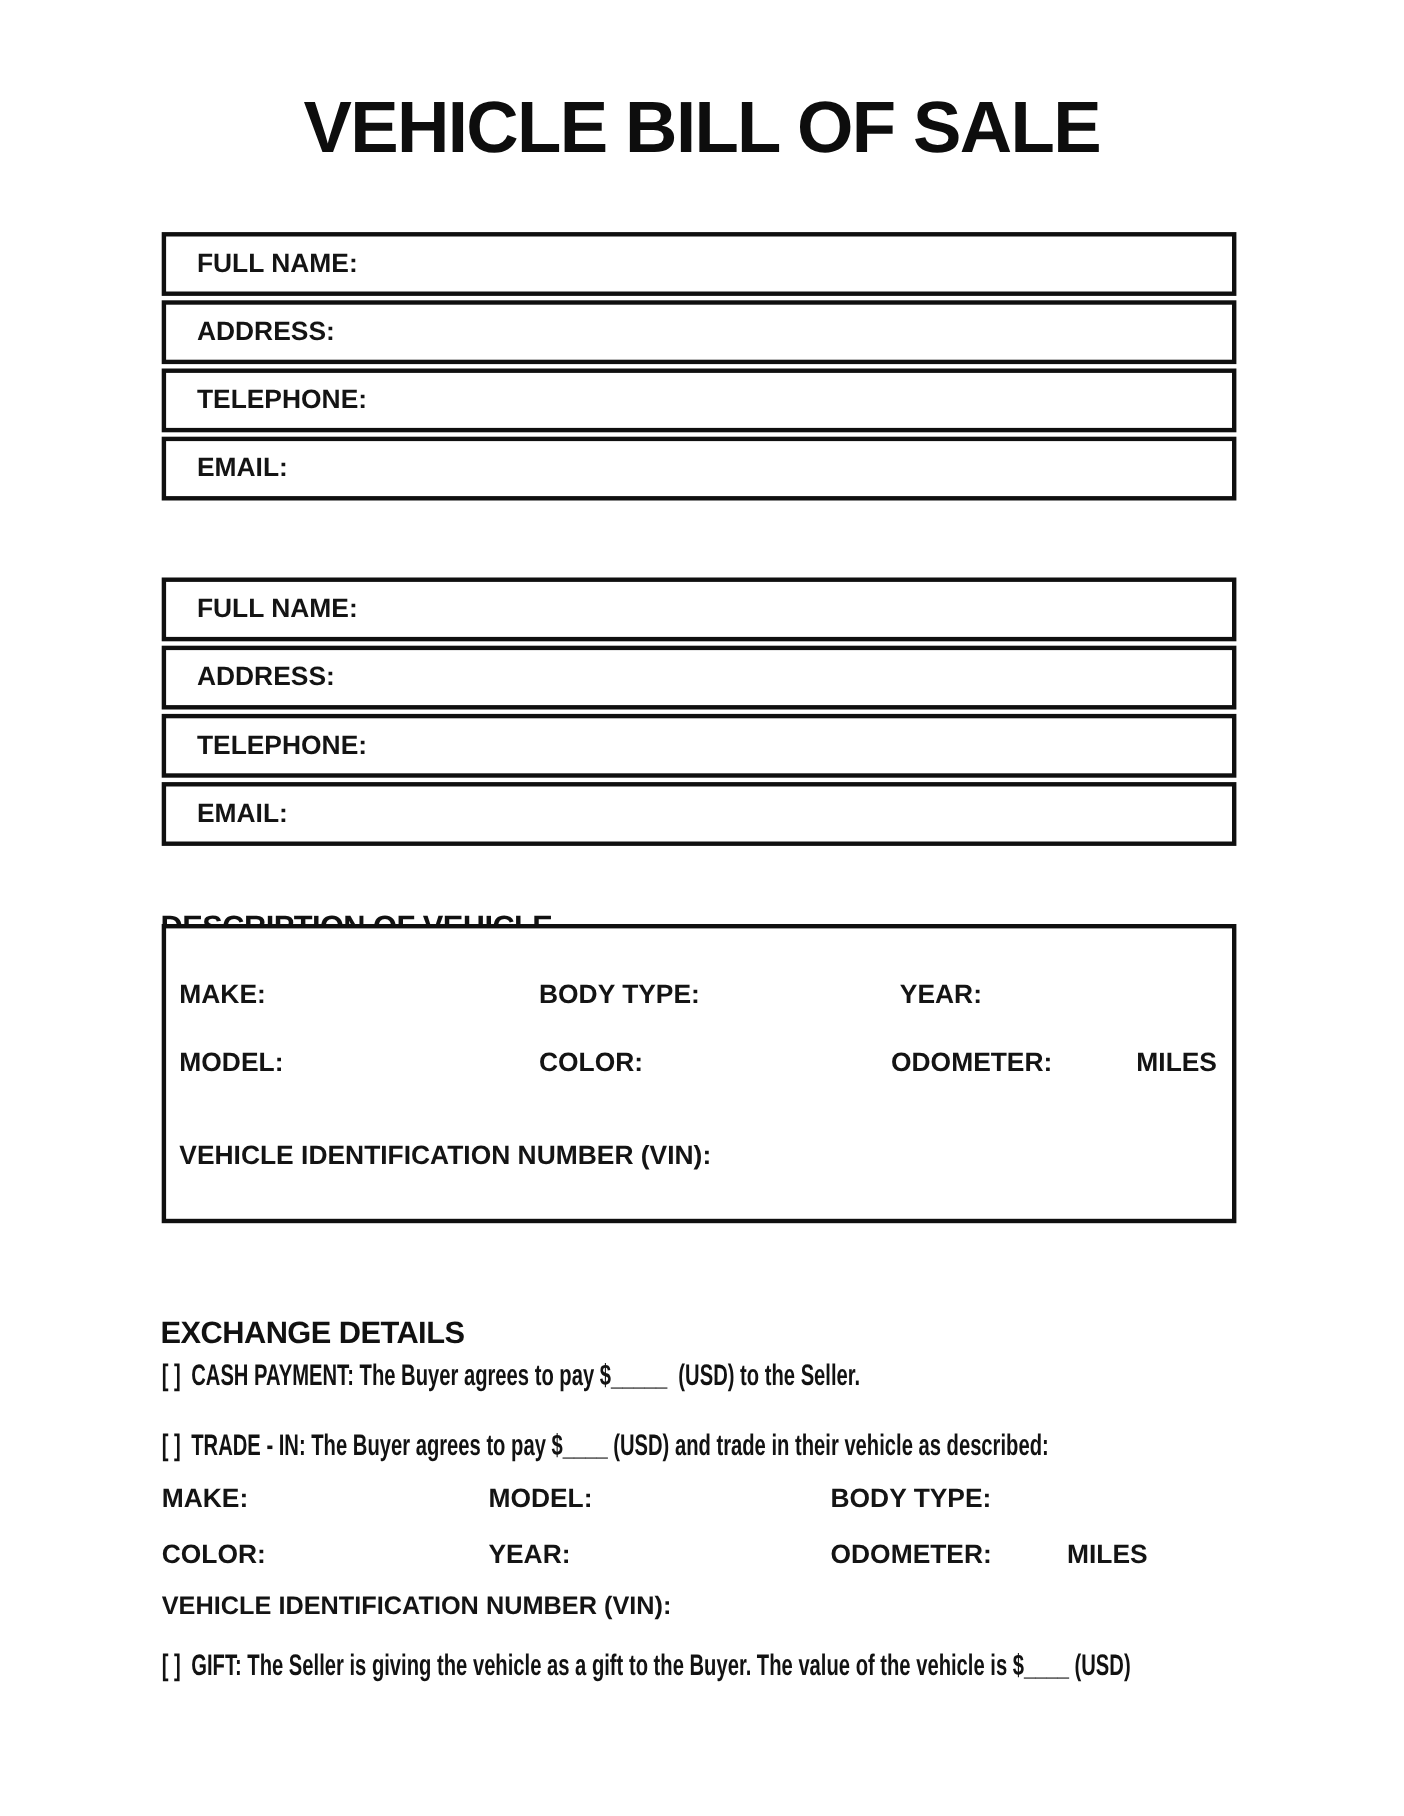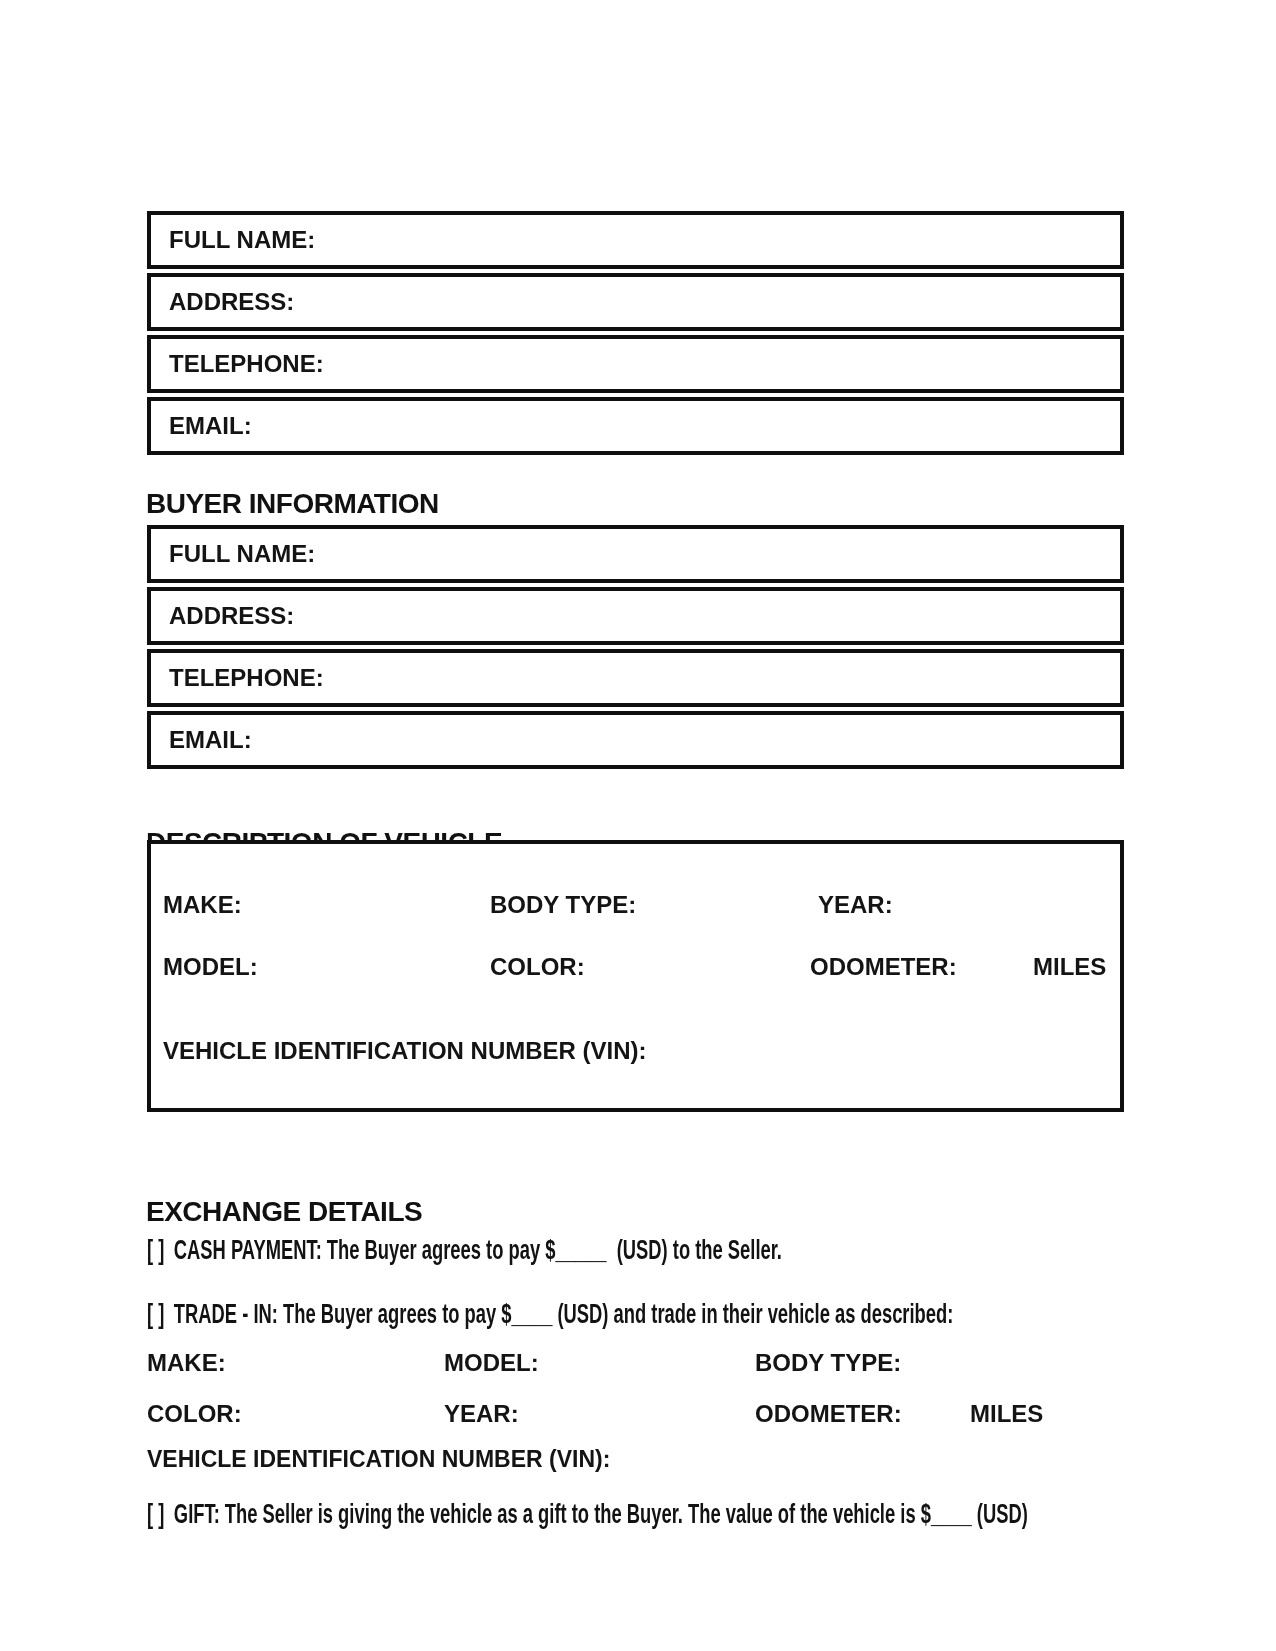--- a/index.html
+++ b/index.html
@@ -41,21 +41,21 @@
   .field-row {
     position: absolute;
     left: 147px;
     width: 977px;
     height: 58px;
     box-sizing: border-box;
     border: 4px solid #0f0f0f;
     background: #ffffff;
     display: flex;
     align-items: center;
-    padding-left: 18px;
+    padding-left: 28px;
   }
   .field-label {
     font-size: 24px;
     line-height: 26px;
     white-space: nowrap;
     color: #141414;
   }
   .blank-value {
     flex: 1;
     align-self: stretch;
@@ -102,40 +102,40 @@
     line-height: 26px;
     white-space: nowrap;
     color: #141414;
   }
 </style>
 </head>
 <body>
 
 <div class="page">
 
+  <div class="doc-title">VEHICLE BILL OF SALE</div>
 
 
   <div class="field-row" style="top:211px;">
     <span class="field-label">FULL NAME:</span>
     <span class="blank-value"></span>
   </div>
   <div class="field-row" style="top:273px;">
     <span class="field-label">ADDRESS:</span>
     <span class="blank-value"></span>
   </div>
   <div class="field-row" style="top:335px;">
     <span class="field-label">TELEPHONE:</span>
     <span class="blank-value"></span>
   </div>
   <div class="field-row" style="top:397px;">
     <span class="field-label">EMAIL:</span>
     <span class="blank-value"></span>
   </div>
 
-  <div class="sec-heading" style="top:489px;">BUYER INFORMATION</div>
 
   <div class="field-row" style="top:525px;">
     <span class="field-label">FULL NAME:</span>
     <span class="blank-value"></span>
   </div>
   <div class="field-row" style="top:587px;">
     <span class="field-label">ADDRESS:</span>
     <span class="blank-value"></span>
   </div>
   <div class="field-row" style="top:649px;">

